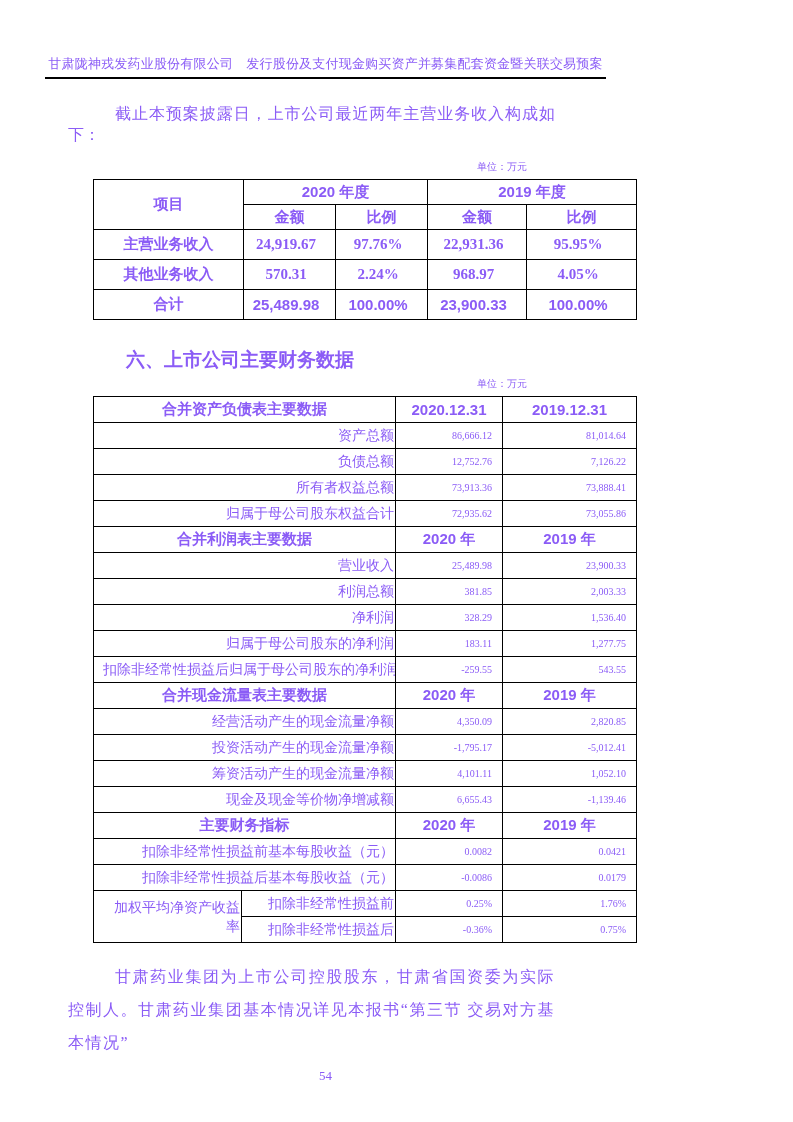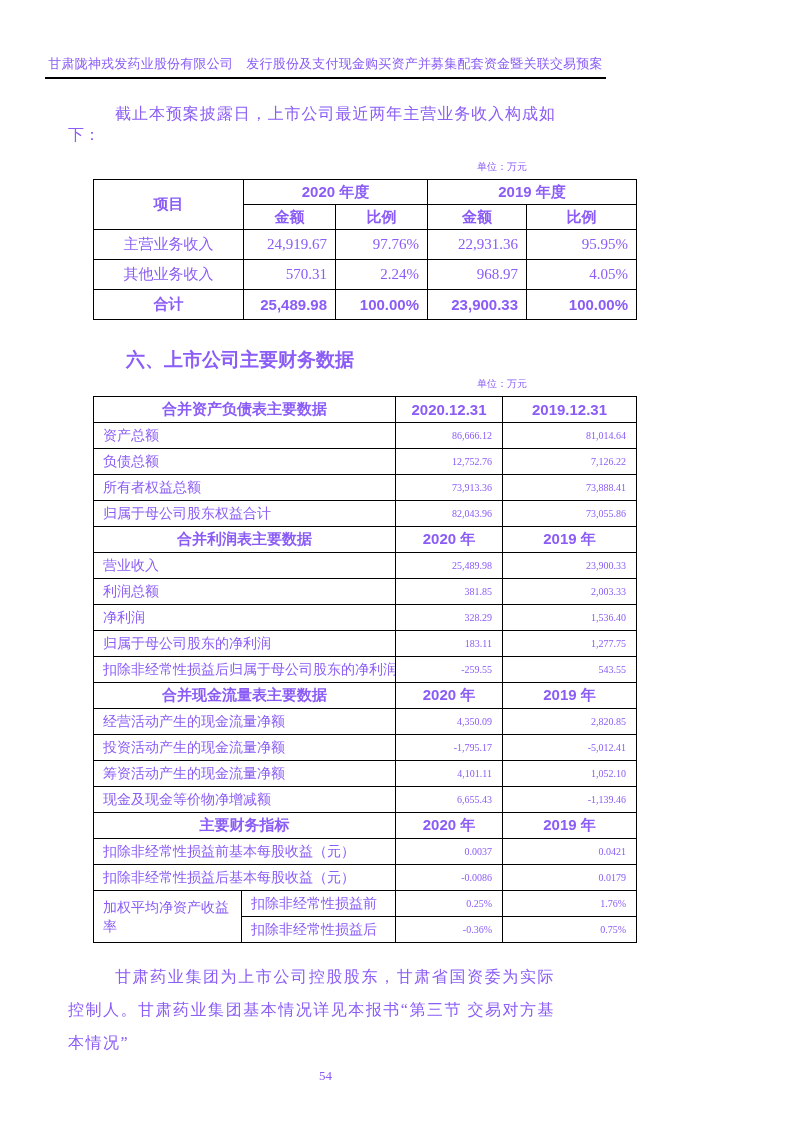--- a/index.html
+++ b/index.html
@@ -26,28 +26,28 @@
     font-family:"Liberation Sans","DejaVu Sans",sans-serif;font-weight:bold;
     font-size:19px;line-height:25px;margin:27px 0 0 58px;
   }
   .h7{margin-top:25px;}
   
   table{border-collapse:collapse;table-layout:fixed;margin-left:25px;width:543px;}
   td,th{border:1.5px solid #000;overflow:hidden;}
   th{font-family:"Liberation Sans","DejaVu Sans",sans-serif;font-weight:bold;text-align:center;}
   .t1{margin-top:5px;}
   .t1 th{font-size:15px;height:22px;}
-  .t1 td{font-size:15px;height:27px;}
+  .t1 td{font-size:15px;height:27px;font-weight:bold;}
   .t1 .ctr{text-align:center;}
-  .t1 .num{text-align:right;padding-right:8px;}
+  .t1 .num{text-align:center;padding-right:8px;}
   .t1 .total td{font-family:"Liberation Sans","DejaVu Sans",sans-serif;font-weight:bold;}
   .t2{margin-top:5px;}
   .t2 th{font-size:15px;height:23px;}
   .t2 td{font-size:14px;height:23px;white-space:nowrap;}
-  .t2 .lbl{text-align:left;padding-left:9px;}
+  .t2 .lbl{text-align:right;padding-left:9px;}
   .t2 .num{text-align:right;padding-right:10px;font-size:10px;}
   .t2 .grp{white-space:normal;vertical-align:middle;line-height:19px;}
   
   .page-number{text-align:center;font-size:13px;margin-top:9px;}
 </style>
 </head>
 <body>
 
 <div class="page">
 
@@ -133,21 +133,21 @@
         <td class="num">12,752.76</td>
         <td class="num">7,126.22</td>
       </tr>
       <tr>
         <td colspan="2" class="lbl">所有者权益总额</td>
         <td class="num">73,913.36</td>
         <td class="num">73,888.41</td>
       </tr>
       <tr>
         <td colspan="2" class="lbl">归属于母公司股东权益合计</td>
-        <td class="num">82,043.96</td>
+        <td class="num">72,935.62</td>
         <td class="num">73,055.86</td>
       </tr>
 
       <tr>
         <th colspan="2">合并利润表主要数据</th>
         <th>2020 年</th>
         <th>2019 年</th>
       </tr>
       <tr>
         <td colspan="2" class="lbl">营业收入</td>
@@ -201,21 +201,21 @@
         <td class="num">-1,139.46</td>
       </tr>
 
       <tr>
         <th colspan="2">主要财务指标</th>
         <th>2020 年</th>
         <th>2019 年</th>
       </tr>
       <tr>
         <td colspan="2" class="lbl">扣除非经常性损益前基本每股收益（元）</td>
-        <td class="num">0.0037</td>
+        <td class="num">0.0082</td>
         <td class="num">0.0421</td>
       </tr>
       <tr>
         <td colspan="2" class="lbl">扣除非经常性损益后基本每股收益（元）</td>
         <td class="num">-0.0086</td>
         <td class="num">0.0179</td>
       </tr>
       <tr>
         <td rowspan="2" class="lbl grp">加权平均净资产收益率</td>
         <td class="lbl">扣除非经常性损益前</td>

